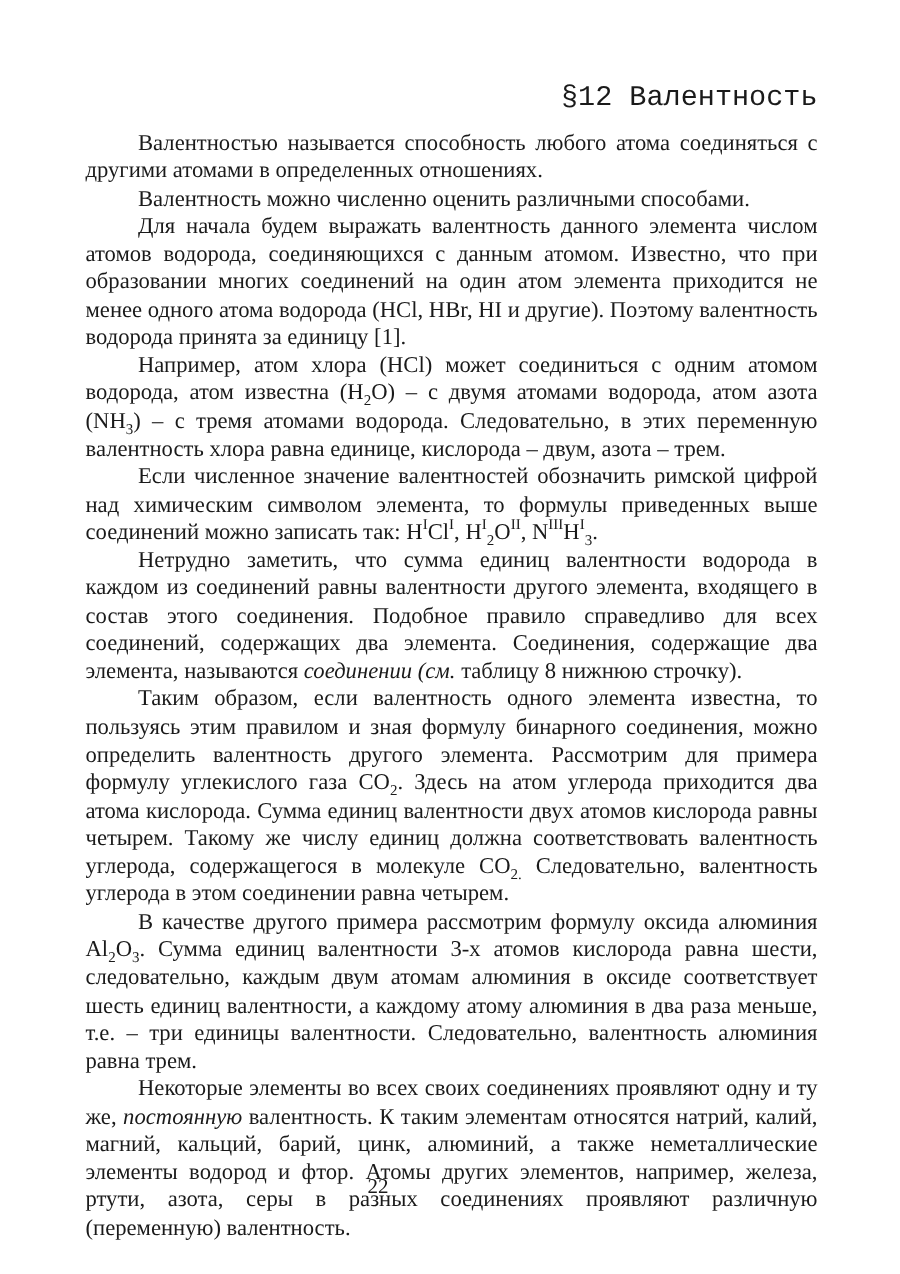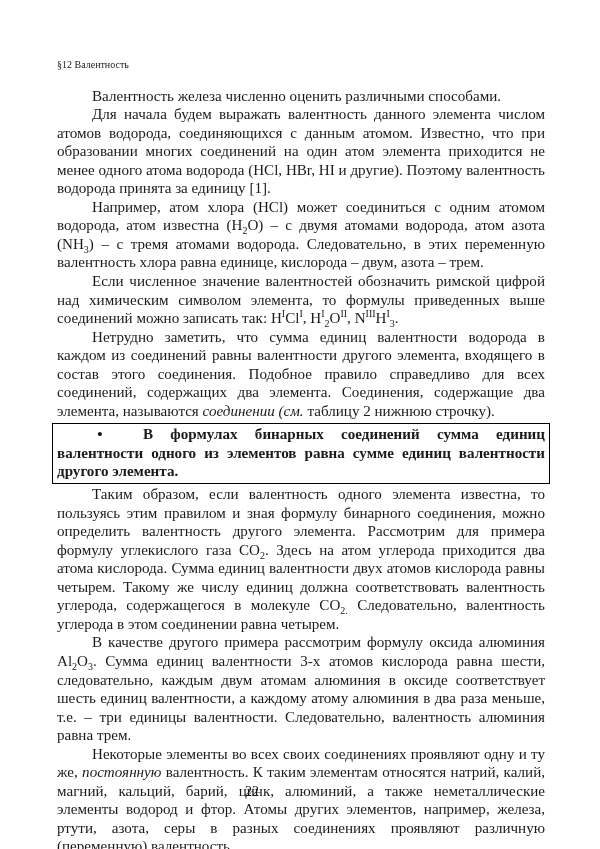--- a/index.html
+++ b/index.html
@@ -2,50 +2,50 @@
 <html><head>
 <meta charset="utf-8">
 <style>
   html, body { margin: 0; padding: 0; background: #ffffff; }
   body { width: 600px; height: 849px; position: relative; overflow: hidden; }
   .page {
     position: absolute; left: 57px; top: 56px; width: 488px;
     font-family: "Liberation Serif", serif; font-size: 15.1px; line-height: 18.55px;
     color: #1a1a1a;
   }
-  .title { text-align: left; margin: 0 0 12px 0; font-size: 10px; }
+  .title { text-align: right; margin: 0 0 12px 0; font-size: 19px; font-family: Liberation Mono, monospace; }
   .para { text-align: justify; text-indent: 35px; margin: 0; }
   .para i { font-style: italic; }
   sub, sup { font-size: 10px; line-height: 0; }
   .rule-box {
     border: 1.6px solid #000; margin: 3px -5px 1px -5px; padding: 1px 4px 2px 4px;
     font-weight: bold; text-align: justify;
   }
   .rule-box .bullet { display: inline-block; width: 86px; text-align: center; padding-left: 0; }
   .pagenum {
     position: absolute; left: 0; width: 504px; top: 784px; text-align: center;
     font-family: "Liberation Serif", serif; font-size: 14px; color: #1a1a1a;
   }
 </style>
 </head>
 <body>
 
 <div class="page">
   <p class="title">§12 Валентность</p>
 
-  <p class="para">Валентность железа численно оценить различными способами.</p>
+  <p class="para">Валентностью называется способность любого атома соединяться с другими атомами в определенных отношениях.</p>
+  <p class="para">Валентность можно численно оценить различными способами.</p>
   <p class="para">Для начала будем выражать валентность данного элемента числом атомов водорода, соединяющихся с данным атомом. Известно, что при образовании многих соединений на один атом элемента приходится не менее одного атома водорода (HCl, HBr, HI и другие). Поэтому валентность водорода принята за единицу [1].</p>
 
   <p class="para"><span>Например, атом хлора (HCl) может соединиться с одним атомом водорода, атом известна (H</span><sub>2</sub><span>O) – с двумя атомами водорода, атом азота (NH</span><sub>3</sub><span>) – с тремя атомами водорода. Следовательно, в этих переменную валентность хлора равна единице, кислорода – двум, азота – трем.</span></p>
 
   <p class="para"><span>Если численное значение валентностей обозначить римской цифрой над химическим символом элемента, то формулы приведенных выше соединений можно записать так: </span><span><span>H</span><sup>I</sup><span>Cl</span><sup>I</sup></span><span>, </span><span><span>H</span><sup>I</sup><sub>2</sub><span>O</span><sup>II</sup></span><span>, </span><span><span>N</span><sup>III</sup><span>H</span><sup>I</sup><sub>3</sub></span><span>.</span></p>
 
-  <p class="para"><span>Нетрудно заметить, что сумма единиц валентности водорода в каждом из соединений равны валентности другого элемента, входящего в состав этого соединения. Подобное правило справедливо для всех соединений, содержащих два элемента. Соединения, содержащие два элемента, называются </span><i>соединении</i> <i>(см.</i><span> таблицу 2 нижнюю строчку).</span></p>
+  <p class="para"><span>Нетрудно заметить, что сумма единиц валентности водорода в каждом из соединений равны валентности другого элемента, входящего в состав этого соединения. Подобное правило справедливо для всех соединений, содержащих два элемента. Соединения, содержащие два элемента, называются </span><i>соединении</i> <i>(см.</i><span> таблицу 8 нижнюю строчку).</span></p>
 
-  <div class="rule-box"><span class="bullet">•</span><span>В формулах бинарных соединений сумма единиц валентности одного из элементов равна сумме единиц валентности другого элемента.</span></div>
 
   <p class="para"><span>Таким образом, если валентность одного элемента известна, то пользуясь этим правилом и зная формулу бинарного соединения, можно определить валентность другого  элемента. Рассмотрим для примера формулу углекислого газа CO</span><sub>2</sub><span>. Здесь на  атом углерода приходится два атома кислорода. Сумма единиц валентности двух атомов кислорода равны четырем. Такому же числу единиц должна соответствовать валентность углерода, содержащегося в молекуле CO</span><sub>2.</sub><span> Следовательно, валентность углерода в этом соединении равна четырем.</span></p>
 
   <p class="para"><span>В качестве другого примера рассмотрим  формулу оксида алюминия Al</span><sub>2</sub><span>O</span><sub>3</sub><span>. Сумма единиц валентности 3-х атомов кислорода равна шести, следовательно, каждым двум атомам алюминия в оксиде соответствует шесть единиц валентности, а каждому атому алюминия в два раза меньше, т.е. – три единицы валентности. Следовательно, валентность алюминия равна трем.</span></p>
 
   <p class="para"><span>Некоторые элементы во всех своих соединениях проявляют одну и ту же, </span><i>постоянную</i><span> валентность. К таким элементам относятся натрий, калий, магний, кальций, барий, цинк, алюминий, а также неметаллические элементы водород и фтор. Атомы других элементов, например, железа, ртути, азота, серы в разных соединениях проявляют различную (переменную) валентность.</span></p>
 
 </div>
 
 <div class="pagenum">22</div>

